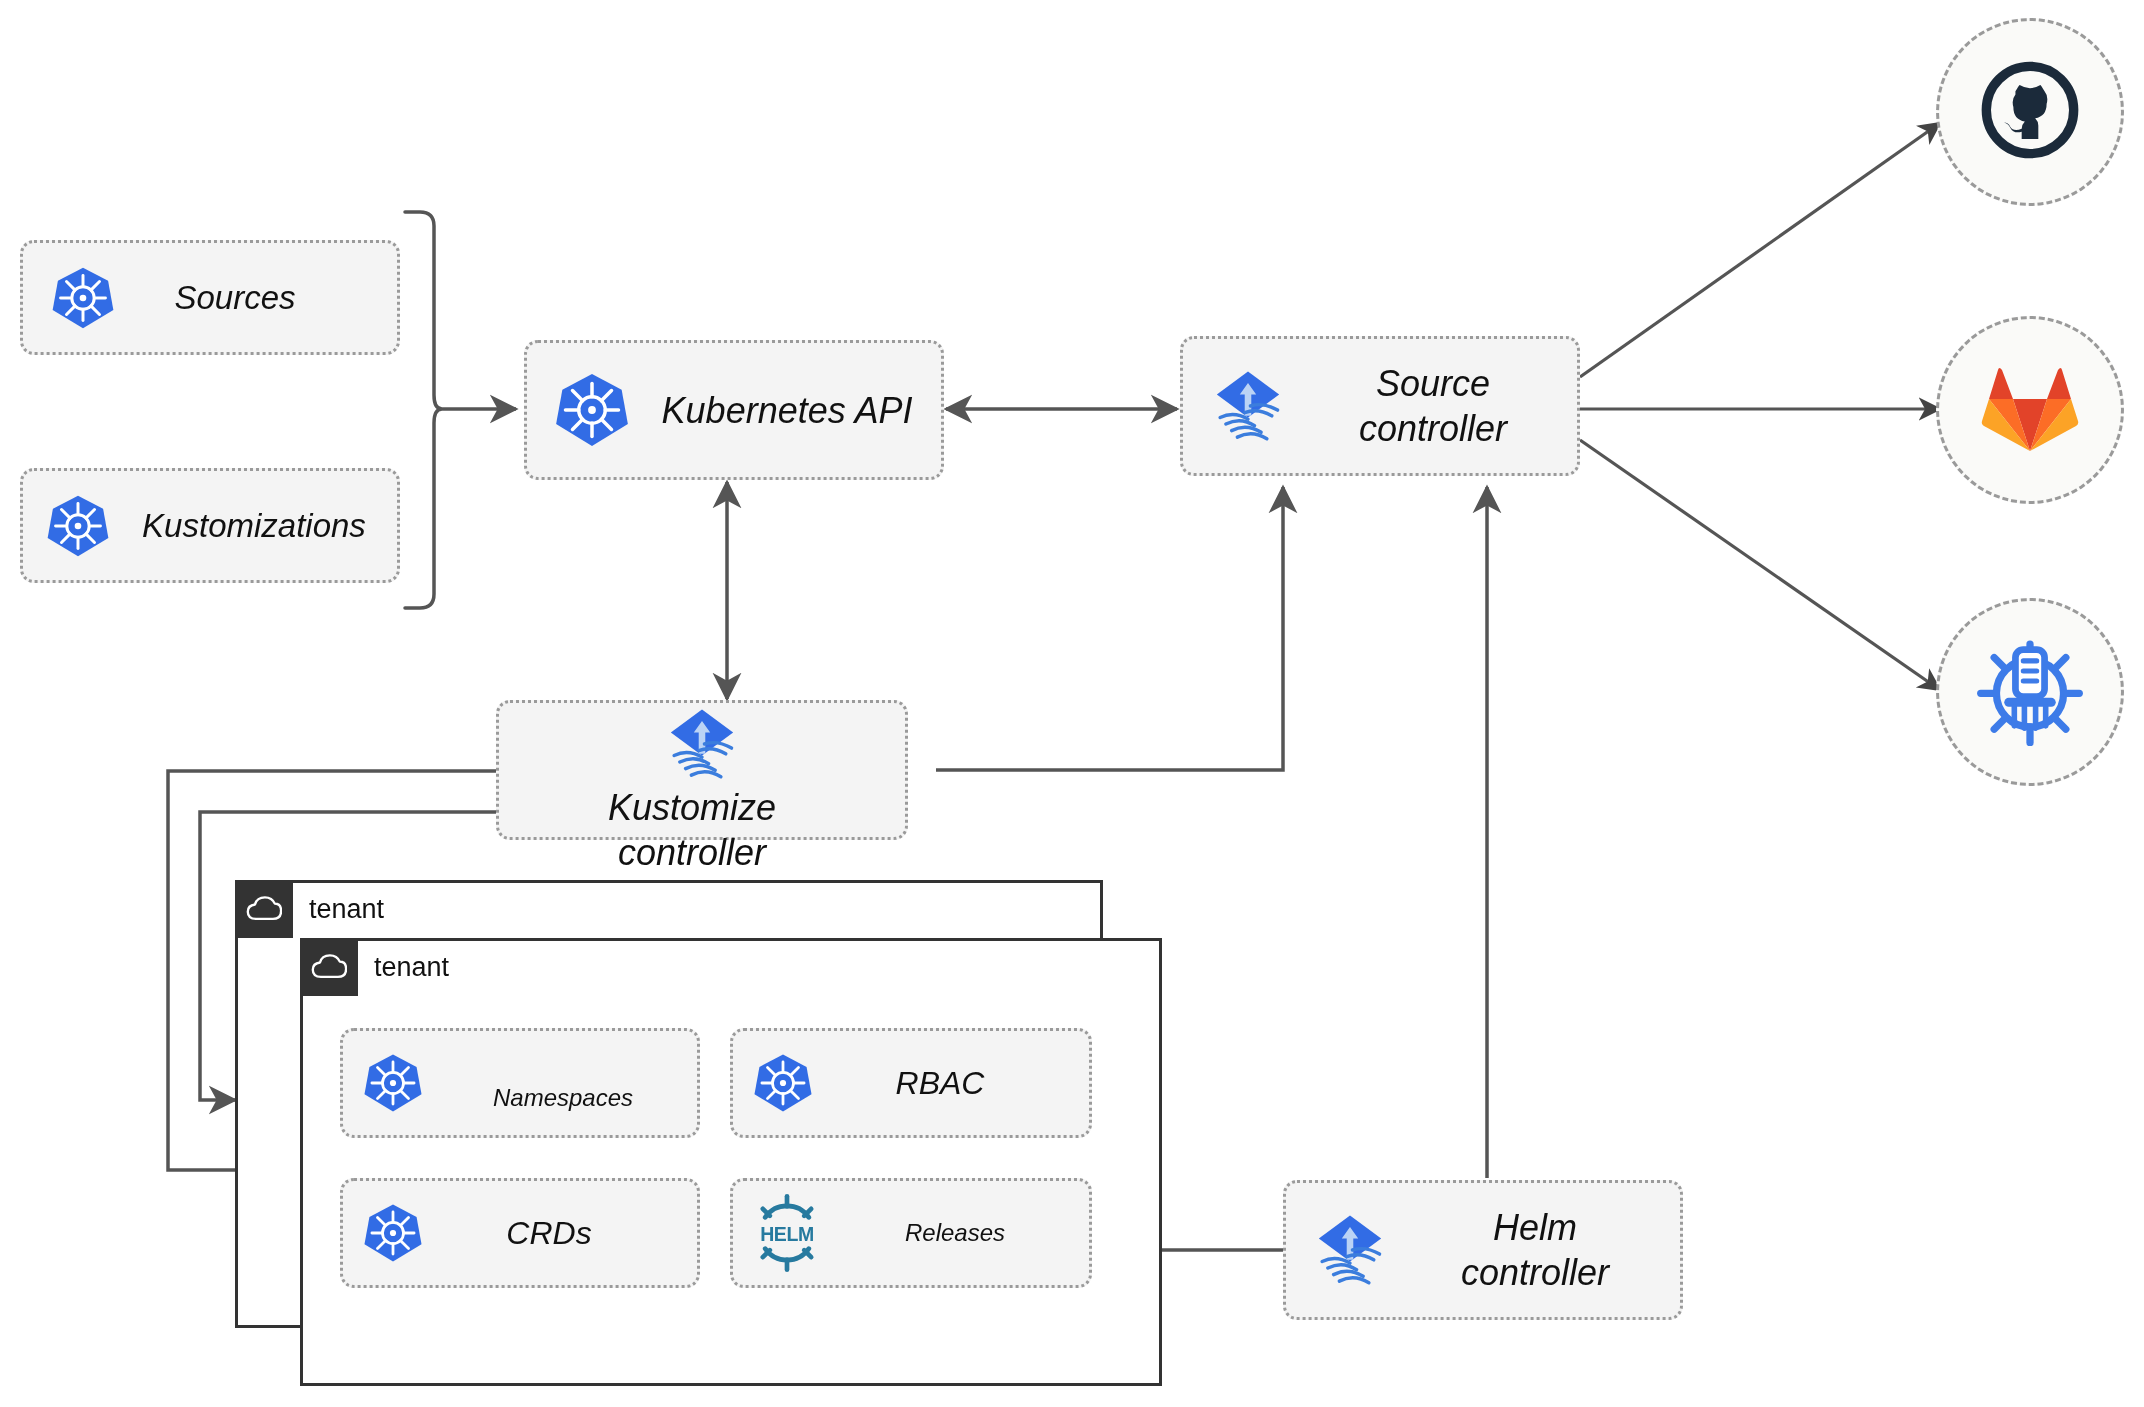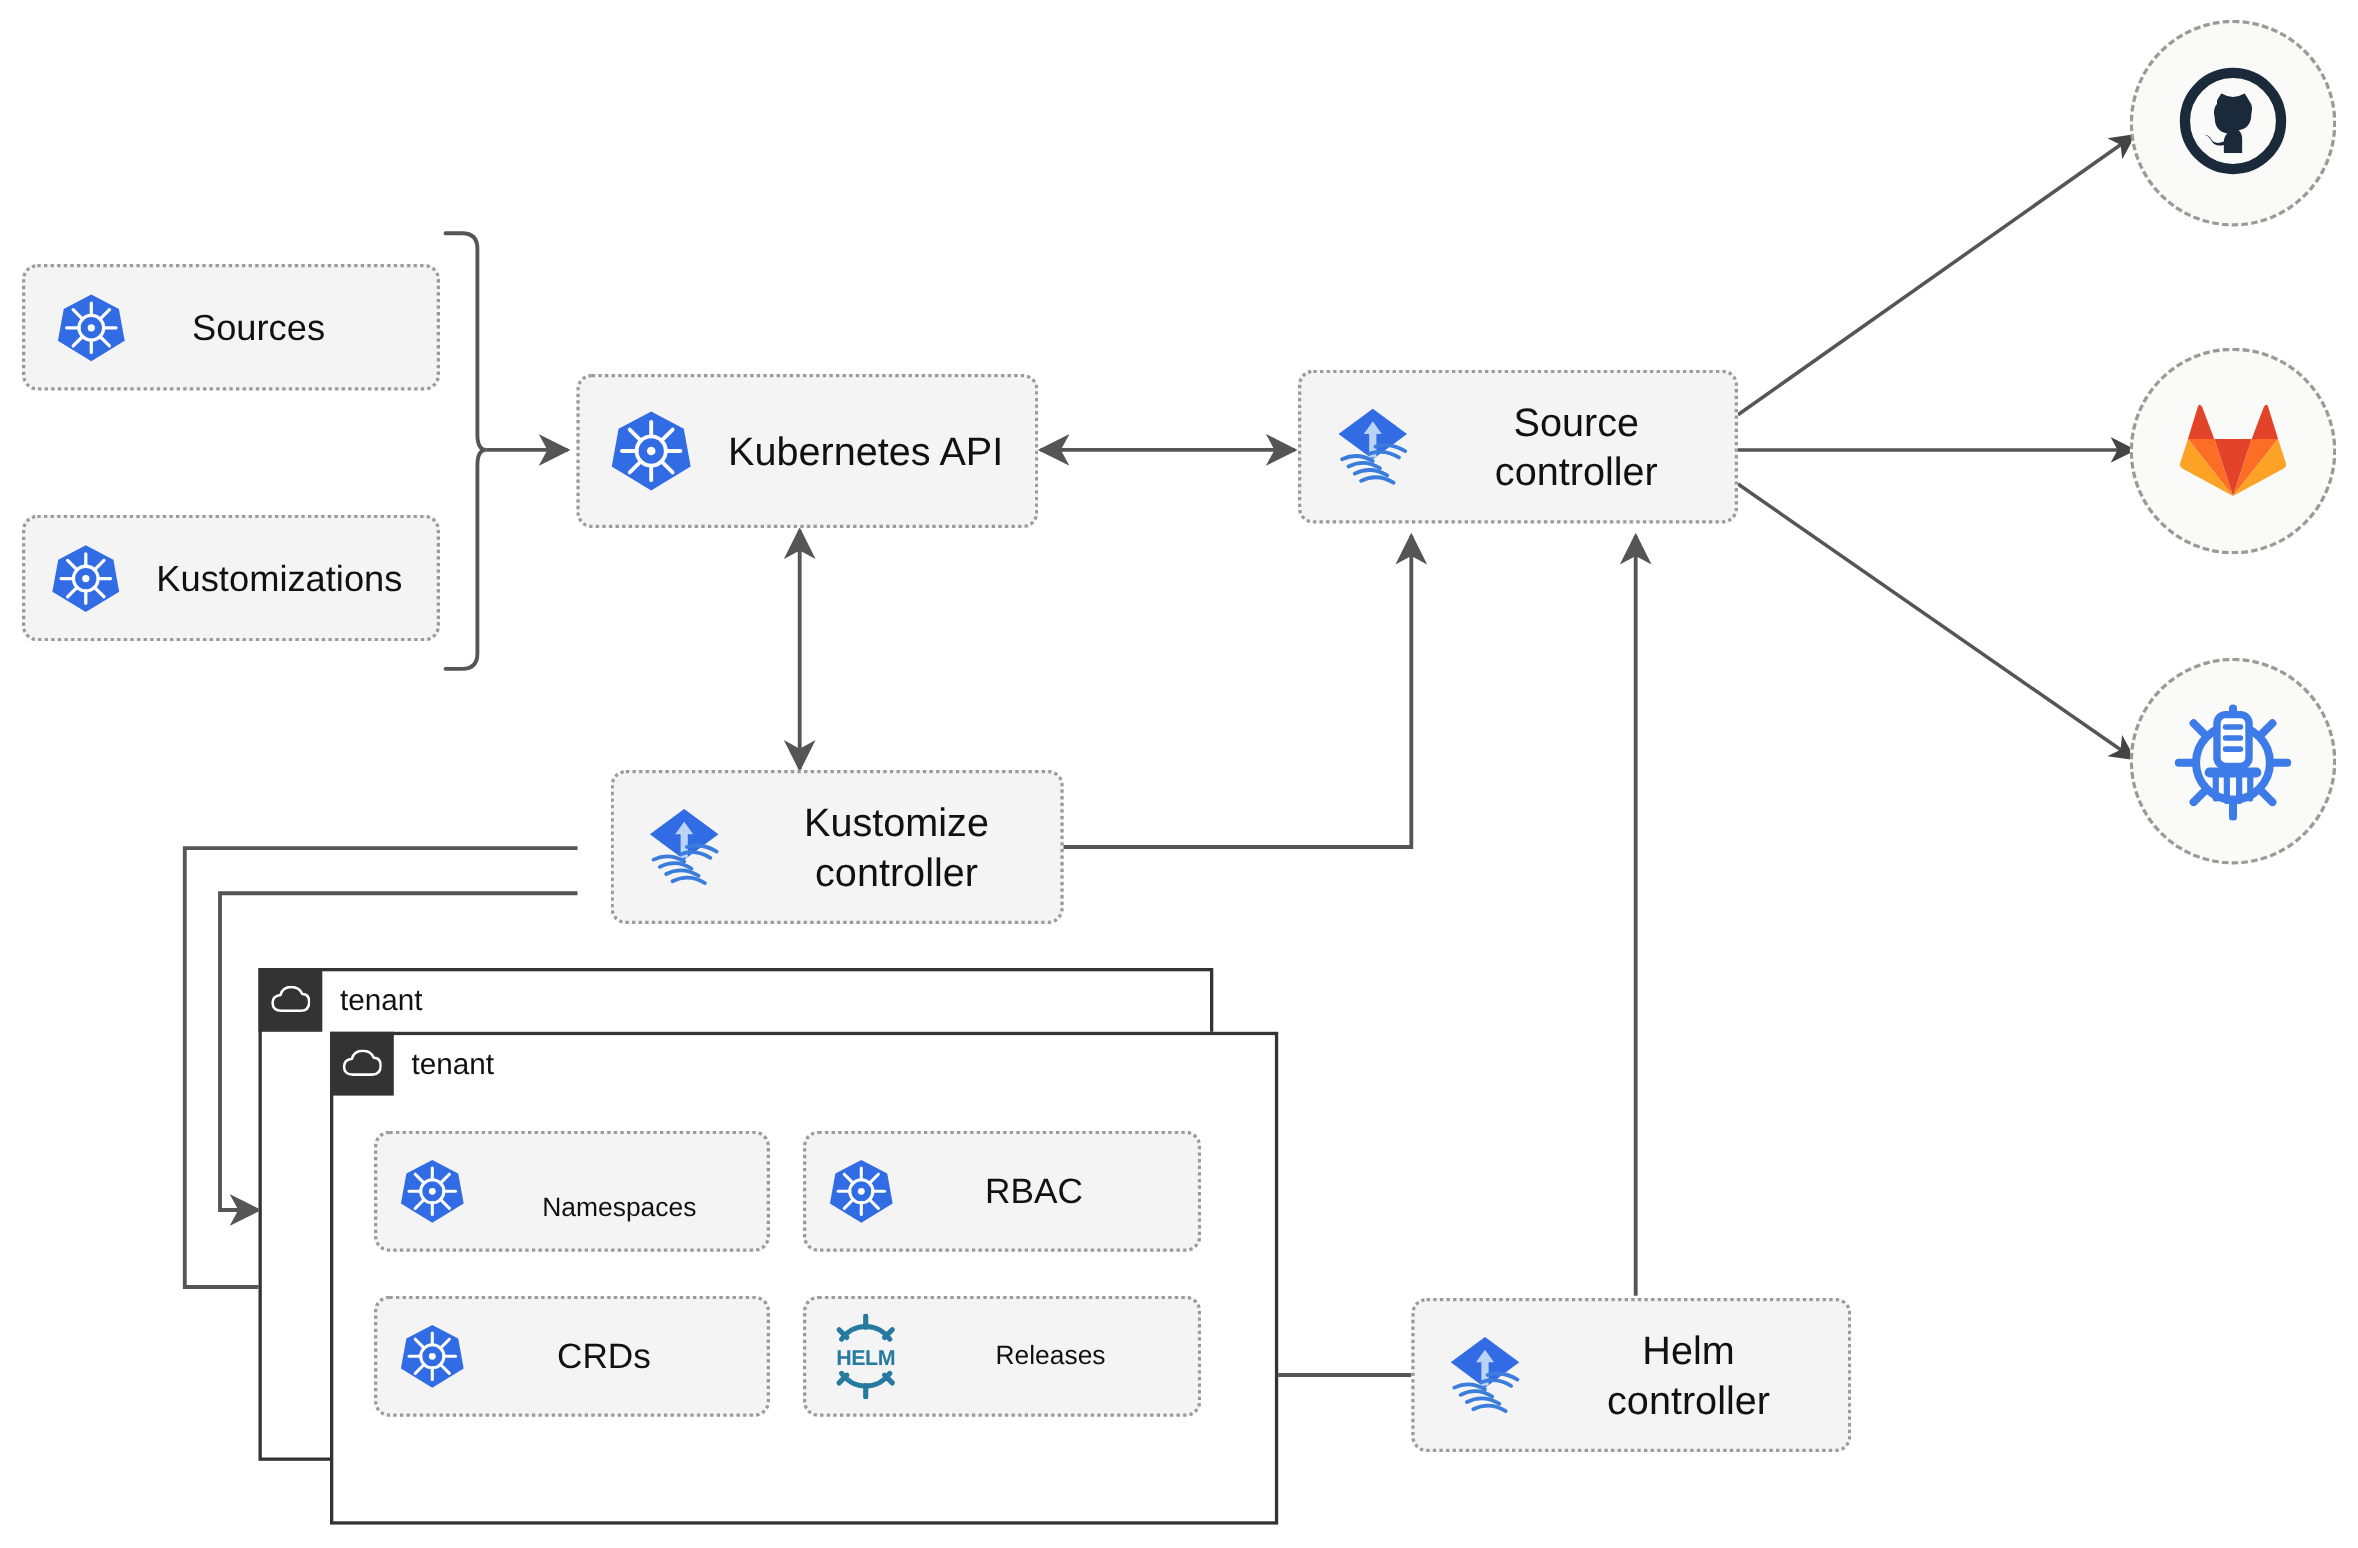--- a/index.html
+++ b/index.html
@@ -2,21 +2,21 @@
 <html><head>
 <meta charset="utf-8">
 <style>
   html,body{margin:0;padding:0;background:#ffffff;}
   body{font-family:"Liberation Sans","DejaVu Sans",sans-serif;}
   #stage{position:relative;width:2144px;height:1407px;background:#ffffff;overflow:hidden;}
   svg.layer{position:absolute;left:0;top:0;width:2144px;height:1407px;pointer-events:none;}
   .node{position:absolute;box-sizing:border-box;background:#f4f4f4;border:3px dotted #9a9a9a;border-radius:14px;
         display:flex;align-items:center;}
   .node .ico{flex:0 0 auto;display:flex;align-items:center;justify-content:center;}
-  .node .lbl{flex:1 1 auto;text-align:center;color:#111111;line-height:1.25;}
+  .node .lbl{flex:1 1 auto;text-align:center;color:#111111;line-height:1.25;font-style:italic;}
   .circ{position:absolute;box-sizing:border-box;border:3px dashed #9a9a9a;border-radius:50%;background:#fafaf8;
         display:flex;align-items:center;justify-content:center;}
   .tenant{position:absolute;box-sizing:border-box;background:#ffffff;border:3px solid #333333;}
   .tenant .hdr{position:absolute;left:-3px;top:-3px;height:58px;display:flex;align-items:center;text-align:right;}
   .tenant .hdr .cloudbox{width:58px;height:58px;background:#333333;display:flex;align-items:center;justify-content:center;}
   .tenant .hdr .tname{margin-left:16px;font-size:27px;color:#111111;}
 </style>
 </head>
 <body>
 
@@ -132,21 +132,21 @@
           <path d="M53,50 Q69,45 86,55"></path>
         </g>
       </svg>
     </span>
     <span class="lbl" style="font-size:36px;padding-right:24px;">
       <span>Source</span><br>
       <span>controller</span>
     </span>
   </div>
 
-  <div class="node" style="left:555px;top:700px;width:412px;height:140px;">
+  <div class="node" style="left:496px;top:700px;width:412px;height:140px;flex-direction:column;">
     <span class="ico" style="width:128px;">
       <svg width="82" height="82" viewBox="0 0 100 100">
         <polygon points="50,8 88,36 50,64 12,36" fill="#326CE5"></polygon>
         <path d="M50,22 L60,36 L54,36 L54,62 L46,62 L46,36 L40,36 Z" fill="#BBD3F5"></path>
         <g stroke="#3B7DDD" stroke-width="4.2" stroke-linecap="round" fill="none">
           <path d="M16,64 Q33,56 50,66"></path>
           <path d="M23,72 Q41,63 58,74"></path>
           <path d="M30,80 Q48,71 66,82"></path>
           <path d="M37,88 Q55,79 73,90"></path>
           <path d="M46,58 Q62,52 79,62"></path>

